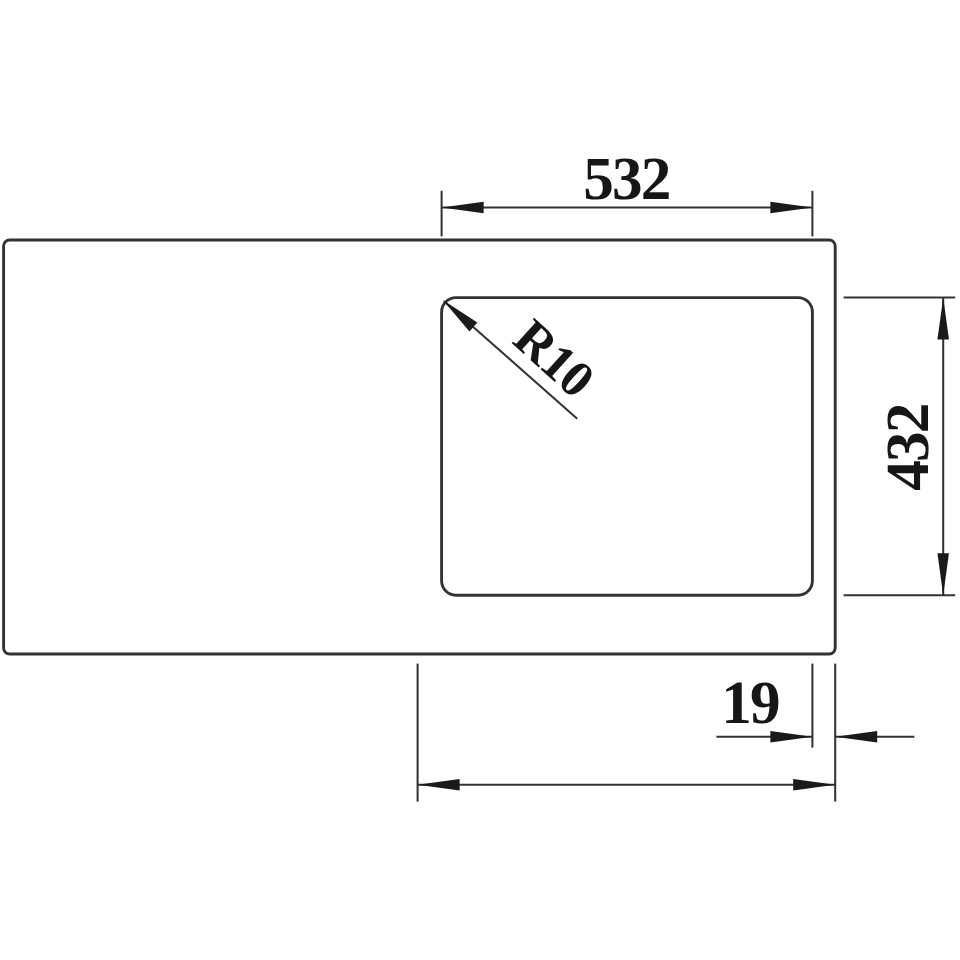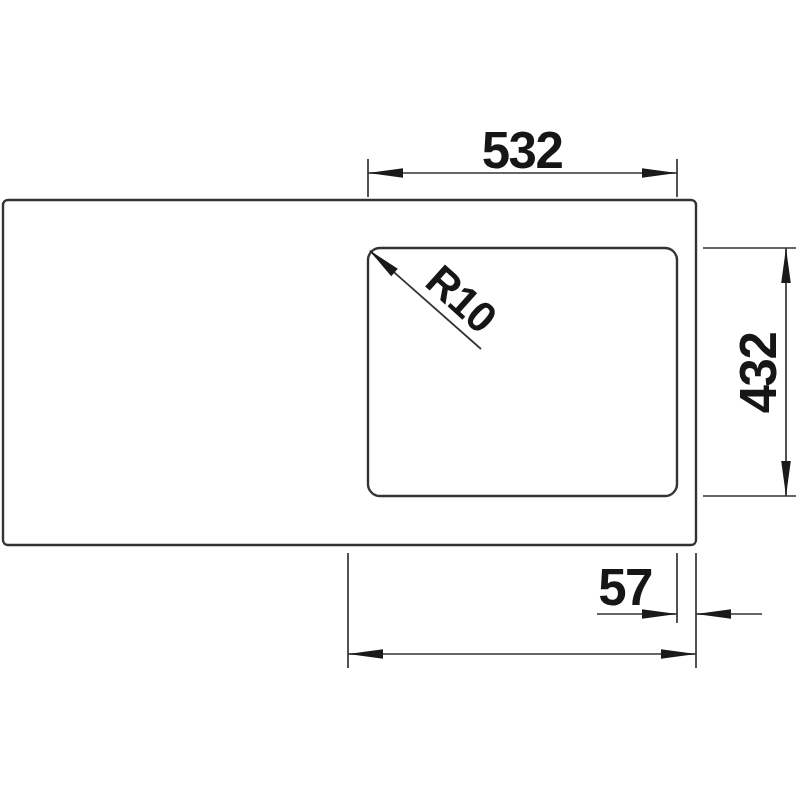--- a/index.html
+++ b/index.html
@@ -5,21 +5,21 @@
   html, body {
     margin: 0;
     padding: 0;
     background: var(--background, #ffffff);
   }
   .canvas {
     position: relative;
     width: 800px;
     height: 800px;
     background: var(--background, #ffffff);
-    font-family: Liberation Sans, sans-serif;
+    font-family: Liberation Serif, serif;
     overflow: hidden;
   }
   svg.linework {
     position: absolute;
     left: 0;
     top: 0;
   }
   .outline {
     stroke: var(--line, #333333);
     stroke-width: 2.4;
@@ -105,16 +105,16 @@
       <polygon class="arrow" points="696,654 661,649.2 661,658.8"></polygon>
     </g>
   </svg>
 
   <div class="dim-label" style="left:522px; top:150px;">532</div>
 
   <div class="dim-label radius" style="left:461px; top:299px;">R10</div>
 
   <div class="dim-label vertical" style="left:758px; top:373px;">432</div>
 
-  <div class="dim-label" style="left:625px; top:587px;">57</div>
+  <div class="dim-label" style="left:625px; top:587px;">19</div>
 
 
 </div>
 
 </body></html>

